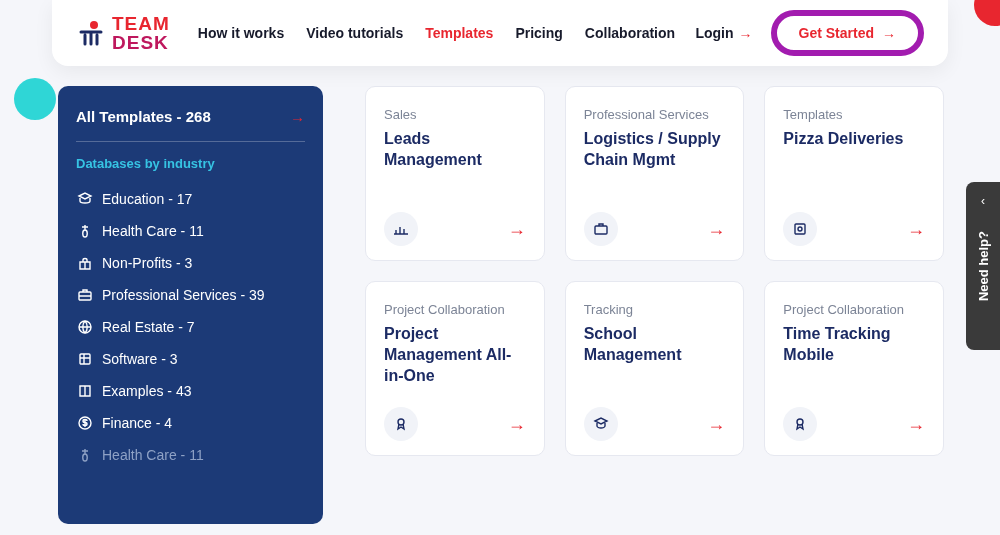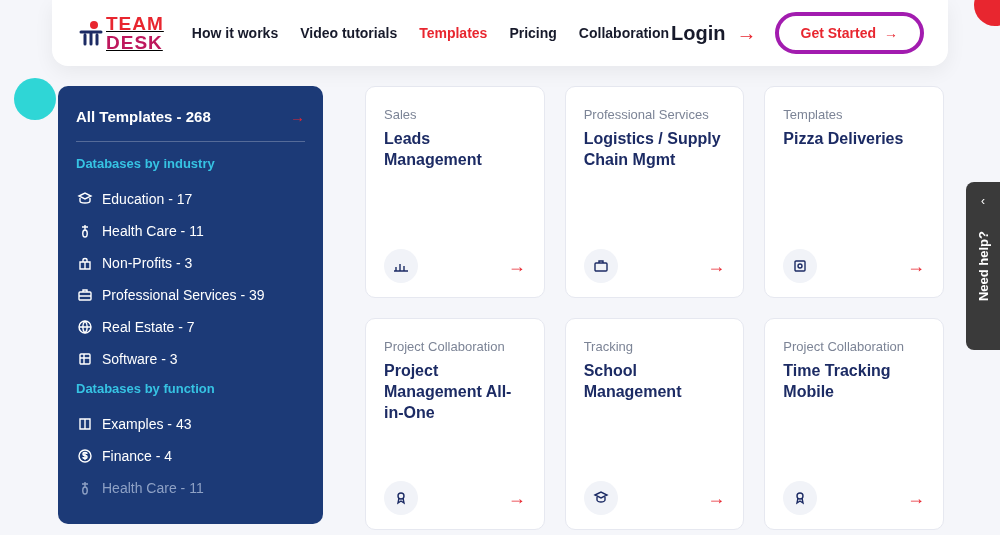--- a/index.html
+++ b/index.html
@@ -37,40 +37,40 @@
     background: #fff;
     border-radius: 0 0 16px 16px;
     box-shadow: 0 6px 20px rgba(0,0,0,0.06);
     display: flex;
     align-items: center;
     padding: 0 24px;
     z-index: 3;
   }
   .logo {
     display: flex;
+    gap: 6px;
     margin-right: 28px;
-    text-decoration: underline;
   }
   .logo-mark {
     display:flex;flex-direction:column;align-items:center;justify-content:center;
   }
   .logo-mark svg { display:block; }
   .logo-text { display:flex;flex-direction:column;line-height:1; }
   .logo-team { color:#e8262f; font-weight:800; font-size:19px; letter-spacing:1px; }
   .logo-desk { color:#be185d; font-weight:800; font-size:19px; letter-spacing:1px; }
 
   .nav { display:flex; gap:22px; align-items:flex-start; }
   .nav a { color:#171a2b; text-decoration:none; font-weight:600; font-size:14px; cursor:pointer; }
   .nav a.active { color:#e8262f; }
 
   .spacer { flex:1; }
-  .login { color:#171a2b; font-weight:700; font-size:20px; cursor:pointer; display:flex;align-items:center;gap:11px; margin-right:18px;}
+  .login { color:#171a2b; font-weight:700; font-size:14px; cursor:pointer; display:flex;align-items:center;gap:5px; margin-right:18px;}
   .login-arrow { color:#e8262f; font-weight:700; }
   .get-started {
-    border:4px solid #a21caf; color:#e8262f; background:#fff;
+    border:6px solid #a21caf; color:#e8262f; background:#fff;
     border-radius:999px; padding:9px 22px; font-weight:700; font-size:14px;
     display:flex;align-items:center;gap:8px;cursor:pointer;
   }
 
   
   .sidebar {
     position:absolute;
     left:58px; top:86px;
     width:265px; height:438px;
     background:#1c3a77;
@@ -105,21 +105,21 @@
     left:365px; right:56px; top:86px;
     display:grid;
     grid-template-columns: repeat(3, 1fr);
     gap:20px;
   }
   .card {
     background:#fff;
     border:1px solid #e6e8f0;
     border-radius:10px;
     padding:20px 18px 14px 18px;
-    height:212px;
+    height:175px;
     display:flex; flex-direction:column;
     cursor:pointer;
   }
   .card .cat { color:#7c8496; font-size:13px; margin-bottom:6px; line-height:1.25; }
   .card .title { color:#1c2b64; font-weight:800; font-size:16px; line-height:1.3; }
   .card .foot { margin-top:auto; display:flex; justify-content:space-between; align-items:center; }
   .card .cicon {
     width:34px;height:34px;border-radius:50%;
     background:#f1f3f8;display:flex;align-items:center;justify-content:center;
   }
@@ -231,21 +231,20 @@
     <li>
       <span class="sicon">
           <svg width="16" height="16" viewBox="0 0 16 16">
             <rect x="3" y="3" width="10" height="10" rx="1"></rect>
             <path d="M3 7 h10 M7 3 v10"></path>
           </svg>
         </span>
       <span>Software - 3</span>
     </li>
   </ul>
-  <div class="section-title">Databases by function</div>
   <ul>
     <li>
       <span class="sicon">
           <svg width="16" height="16" viewBox="0 0 16 16">
             <path d="M3 3 h5 v10 h-5 Z M8 3 h5 v10 h-5 Z"></path>
           </svg>
         </span>
       <span>Examples - 43</span>
     </li>
     <li>

